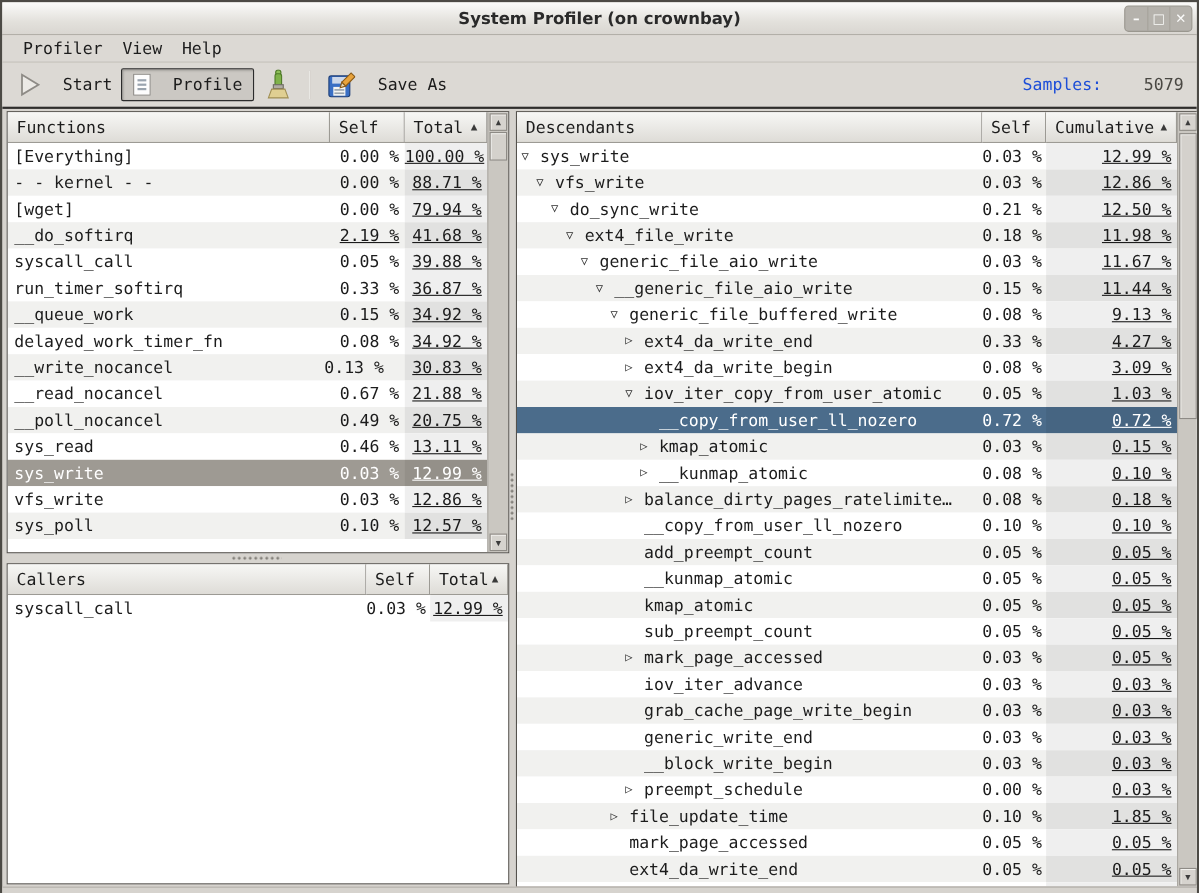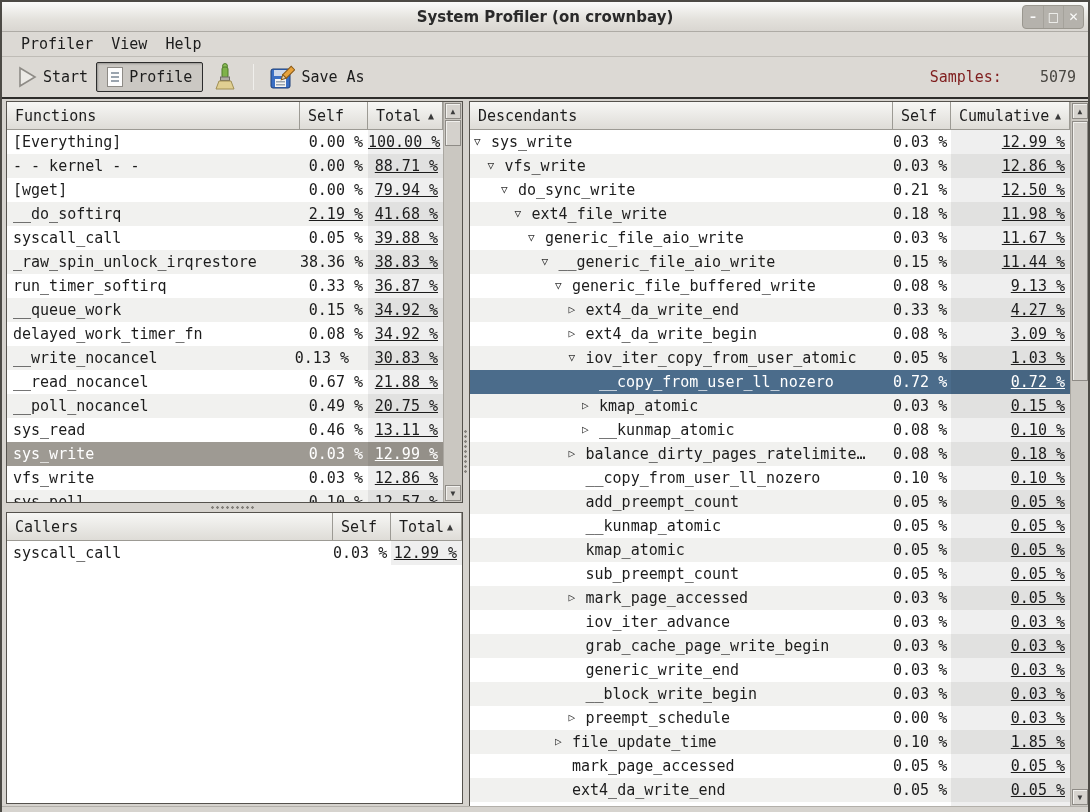--- a/index.html
+++ b/index.html
@@ -22,26 +22,26 @@
   .win-btn + .win-btn { border-left:1px solid #a5a29b; }
 
   
   .menubar { position:absolute; left:0; top:30px; width:100%; height:25px; background:#dcd9d4;
              border-bottom:1px solid #bfbcb6; display:flex; align-items:center; padding-left:10px; }
   .menu-item { padding:0 9px; height:100%; display:flex; align-items:center; }
 
   
   .toolbar { position:absolute; left:0; top:55px; width:100%; height:42px; background:#dcd9d4;
              border-bottom:2px solid #2e2d2b; display:flex; align-items:center; padding:0 8px; }
-  .tb-btn { display:flex; align-items:center; gap:6px; padding:4px 8px; }
+  .tb-btn { display:flex; align-items:center; gap:20px; padding:4px 8px; }
   .tb-btn.toggled { background:#cbc8c3; border:1px solid #2c2c2c; border-radius:2px;
                     box-shadow:inset 1px 1px 2px rgba(0,0,0,.25); padding:4px 10px; }
   .tb-sep { width:1px; height:26px; background:#a8a5a0; border-right:1px solid #f0efec; margin:0 8px; }
   .samples { margin-left:auto; display:flex; gap:38px; padding-right:4px; }
-  .samples-label { color:#7f1d1d; }
+  .samples-label { color:#1d4ed8; }
   .samples-value { color:#4a4843; }
   .doc-icon { width:16px; height:20px; background:#fdfdfd; border:1px solid #8e8b86; position:relative; }
   .doc-icon i { position:absolute; left:3px; right:3px; height:2px; background:#9aa4ae; }
 
   
   .view { position:absolute; background:#fff; border:1px solid #55524d; overflow:hidden; }
   .thead { position:absolute; left:0; top:0; height:28px; width:100%; }
   .hcell { position:absolute; top:0; height:28px; background:linear-gradient(#f7f7f5,#dedcd7);
            border-right:1px solid #9c9a94; border-bottom:1px solid #9c9a94;
            display:flex; align-items:center; padding:0 8px; }
@@ -168,25 +168,20 @@
           <div class="trow alt">
             <div class="name" style="left: 6px;">__do_softirq</div>
             <div class="scell" style="left: 293px; width: 68px; text-decoration: underline;">2.19 %</div>
             <div class="vcell" style="left: 361px; width: 75px;">41.68 %</div>
           </div>
           <div class="trow">
             <div class="name" style="left: 6px;">syscall_call</div>
             <div class="scell" style="left: 293px; width: 68px;">0.05 %</div>
             <div class="vcell" style="left: 361px; width: 75px;">39.88 %</div>
           </div>
-          <div class="trow alt">
-            <div class="name" style="left: 6px;">_raw_spin_unlock_irqrestore</div>
-            <div class="scell" style="left: 293px; width: 68px;">38.36 %</div>
-            <div class="vcell" style="left: 361px; width: 75px;">38.83 %</div>
-          </div>
           <div class="trow">
             <div class="name" style="left: 6px;">run_timer_softirq</div>
             <div class="scell" style="left: 293px; width: 68px;">0.33 %</div>
             <div class="vcell" style="left: 361px; width: 75px;">36.87 %</div>
           </div>
           <div class="trow alt">
             <div class="name" style="left: 6px;">__queue_work</div>
             <div class="scell" style="left: 293px; width: 68px;">0.15 %</div>
             <div class="vcell" style="left: 361px; width: 75px;">34.92 %</div>
           </div>

